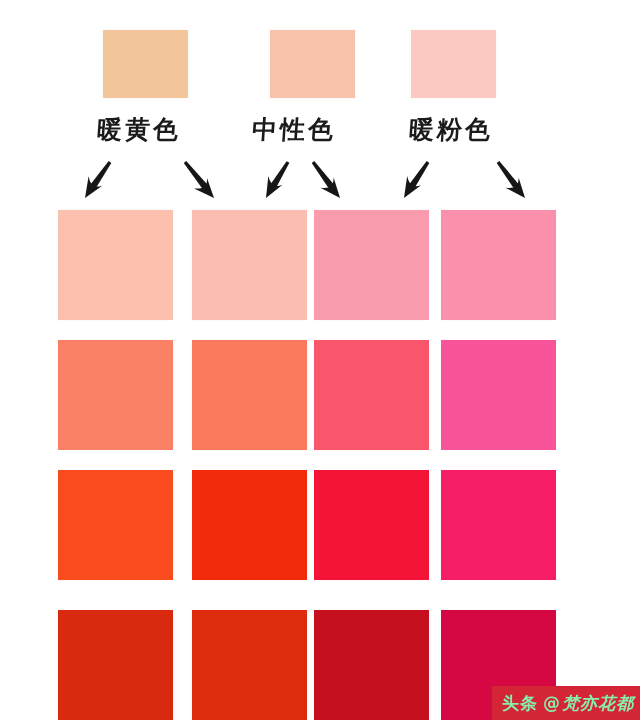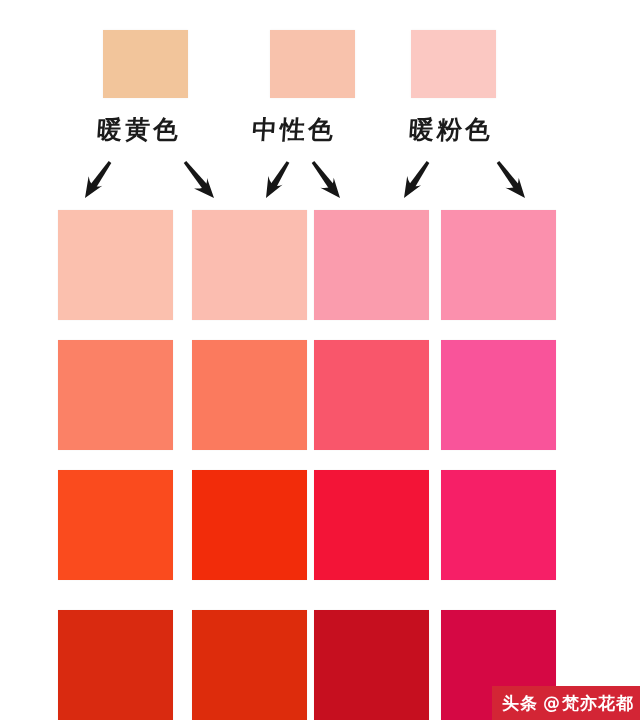--- a/index.html
+++ b/index.html
@@ -55,30 +55,30 @@
   
   #watermark {
     position: absolute;
     right: 0;
     bottom: 0;
     display: flex;
     align-items: center;
     height: 34px;
     padding: 0 6px 0 10px;
     background: #d32535;
-    color: #ffffff;
+    color: #86efac;
     font-family: "DejaVu Sans", sans-serif;
     font-size: 17px;
     font-weight: 700;
     letter-spacing: 1px;
     white-space: nowrap;
   }
   #watermark .wm-brand { margin-right: 4px; }
   #watermark .wm-at    { margin: 0 1px; font-weight: 700; }
-  #watermark .wm-user  { font-weight: 700; }
+  #watermark .wm-user  { font-weight: 700; font-style: italic; }
 </style>
 </head>
 <body>
 
 <div id="canvas">
 
   <div id="top-swatch-row">
       <div class="top-swatch" style="left: 103px; top: 30px; width: 85px; height: 68px; background: rgb(242, 197, 155);"></div>
       <div class="top-swatch" style="left: 270px; top: 30px; width: 85px; height: 68px; background: rgb(248, 194, 172);"></div>
       <div class="top-swatch" style="left: 411px; top: 30px; width: 85px; height: 68px; background: rgb(251, 200, 194);"></div>

